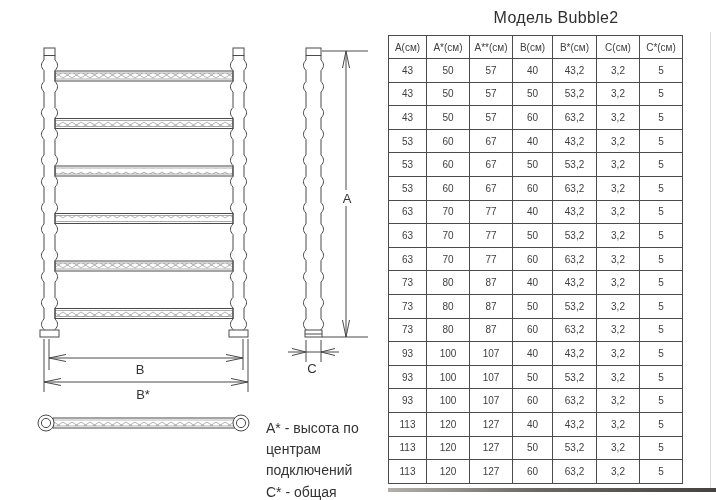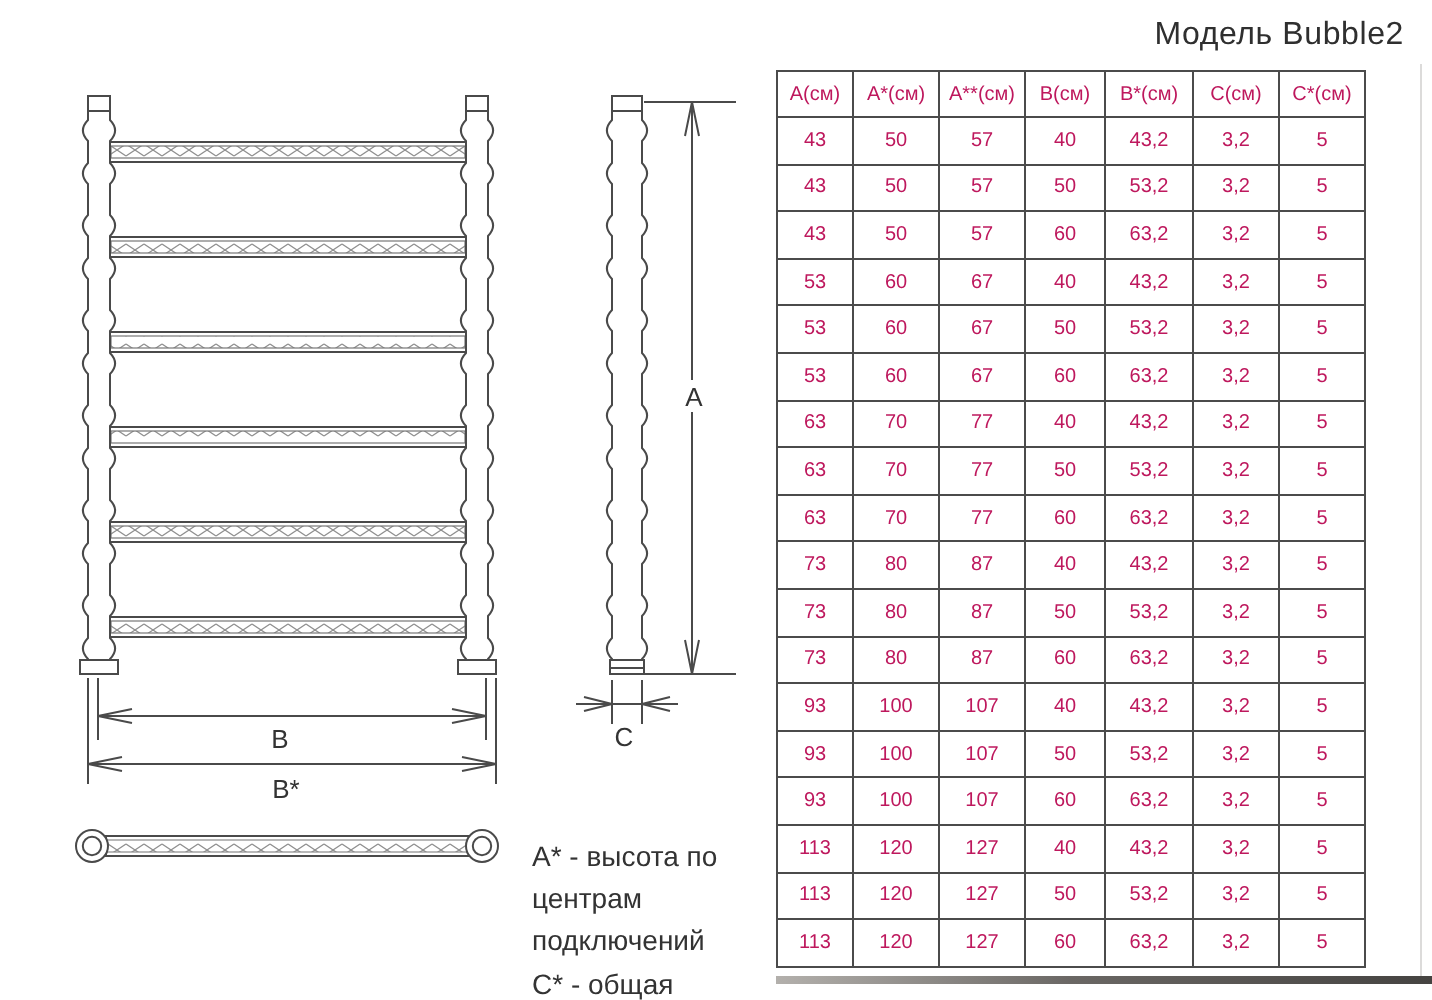--- a/index.html
+++ b/index.html
@@ -1,26 +1,26 @@
 <!DOCTYPE html>
 <html><head>
 <meta charset="utf-8">
 <style>
   html,body{margin:0;padding:0;background:#e8e8e8;}
   .page{
     position:relative;width:716px;height:500px;background:#ffffff;
     font-family:"Liberation Sans","DejaVu Sans",sans-serif;overflow:hidden;
   }
   .title{
-    position:absolute;left:410px;top:9px;width:292px;text-align:right;
+    position:absolute;left:410px;top:9px;width:292px;text-align:center;
     font-size:16px;font-weight:500;color:#2f2f2f;letter-spacing:.3px;
   }
   .spec-table{
     position:absolute;left:388px;top:35px;border-collapse:collapse;
-    table-layout:fixed;color:#be185d;padding-left:17px;
+    table-layout:fixed;color:#404040;padding-left:17px;
   }
   .spec-table th,.spec-table td{
     border:1px solid #4b4b4b;text-align:center;vertical-align:middle;
     font-size:10px;padding:0;font-weight:normal;background:#fff;
   }
   .spec-table th{height:22px;}
   .spec-table td{height:22.6px;}
   .notes{
     position:absolute;left:266px;top:418px;width:94px;
     font-size:14px;line-height:1.5;color:#333;

